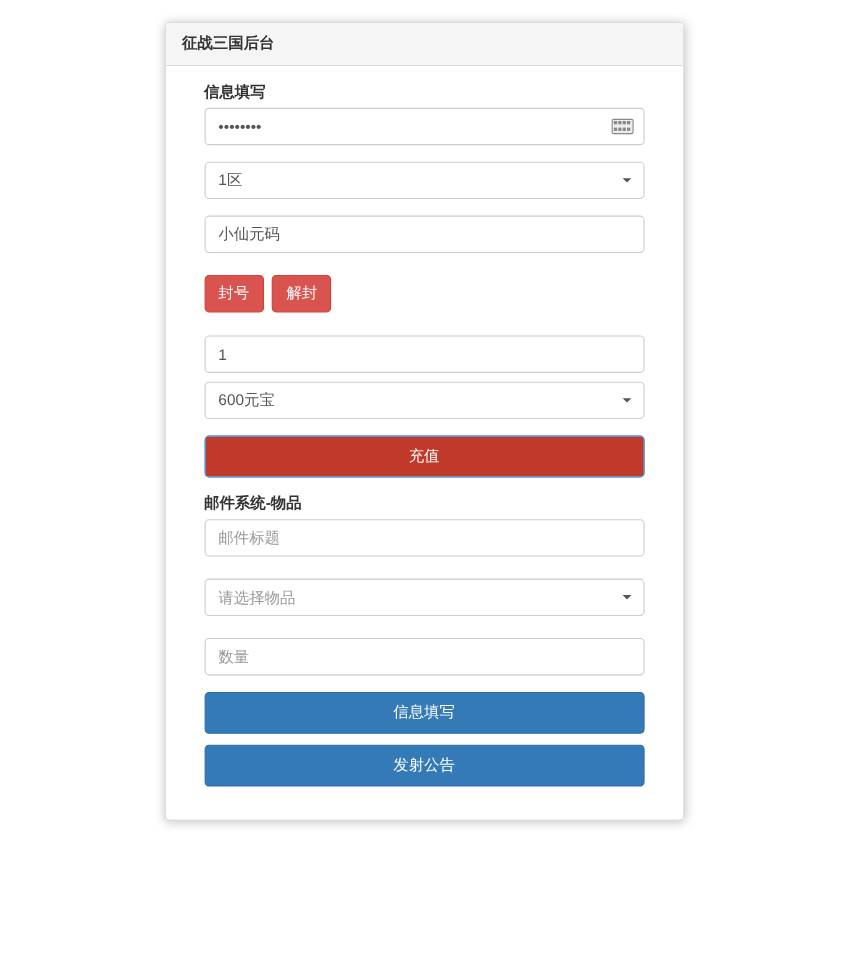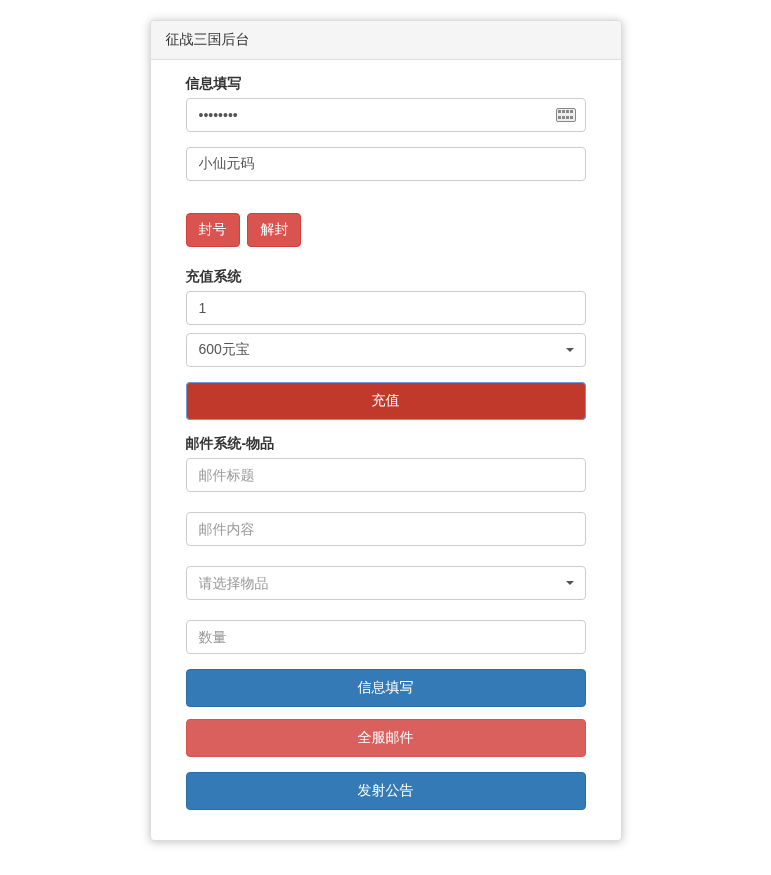--- a/index.html
+++ b/index.html
@@ -18,21 +18,21 @@
     border-radius: 4px;
     box-shadow: 0 1px 10px rgba(0,0,0,0.25);
     background: #fff;
   }
   .panel-heading {
     background: #f5f5f5;
     border-bottom: 1px solid #ddd;
     padding: 10px 15px;
     border-top-left-radius: 4px;
     border-top-right-radius: 4px;
-    font-weight: normal;
+    font-weight: bold;
     color: #333;
   }
   .panel-body {
     padding: 15px;
   }
   .panel-body .form-area {
     padding: 0 20px;
   }
   .form-group {
     margin-bottom: 15px;
@@ -75,21 +75,20 @@
     display: inline-block;
     padding: 6px 12px;
     font-size: 14px;
     line-height: 1.42857;
     text-align: center;
     border-radius: 4px;
     cursor: pointer;
     border: 1px solid transparent;
     color: #fff;
     vertical-align: middle;
-    margin-top: 12px;
   }
   .btn-block {
     display: block;
     width: 100%;
   }
   .btn-danger { background: #d9534f; border-color: #d43f3a; }
   .btn-danger-lite { background: #d9605c; border-color: #d9534f; }
   .btn-primary { background: #337ab7; border-color: #2e6da4; }
   .btn-row .btn { margin-right: 4px; margin-bottom: 6px; }
   .thick { padding-top: 8px; padding-bottom: 8px; text-align: center; }
@@ -138,68 +137,67 @@
               <span></span>
               <span></span>
               <span></span>
               <span></span>
               <span></span>
               <span></span>
           </div>
         </div>
       </div>
 
+      <div class="form-group">
+        <div class="select-wrap">
+          <input type="text" class="form-control" readonly="" value="1区" style="">
+          <div class="caret"></div>
+        </div>
+      </div>
 
       <div class="form-group tight">
         <input type="text" class="form-control" value="小仙元码" style="">
       </div>
 
       <div class="form-group btn-row">
         <button class="btn btn-danger">封号</button>
         <button class="btn btn-danger">解封</button>
       </div>
 
       <div class="form-group" style="margin-bottom:8px;">
-        <label>充值系统</label>
         <input type="text" class="form-control" value="1" style="">
       </div>
 
       <div class="form-group">
         <div class="select-wrap">
           <input type="text" class="form-control" readonly="" value="600元宝" style="">
           <div class="caret"></div>
         </div>
       </div>
 
       <div class="form-group">
         <button class="btn btn-block thick recharge-btn">充值</button>
       </div>
 
       <div class="form-group tight">
         <label>邮件系统-物品</label>
         <input type="text" class="form-control" placeholder="邮件标题" style="">
-      </div>
-      <div class="form-group tight">
-        <input type="text" class="form-control" placeholder="邮件内容" style="">
       </div>
       <div class="form-group tight">
         <div class="select-wrap">
           <input type="text" class="form-control" readonly="" placeholder="请选择物品" style="">
           <div class="caret"></div>
         </div>
       </div>
       <div class="form-group">
         <input type="text" class="form-control" placeholder="数量" style="">
       </div>
       <div class="form-group" style="margin-bottom:10px;">
         <button class="btn btn-block btn-primary thick">信息填写</button>
       </div>
-      <div class="form-group">
-        <button class="btn btn-block btn-danger-lite thick">全服邮件</button>
-      </div>
 
       <div class="form-group">
         <button class="btn btn-block btn-primary thick">发射公告</button>
       </div>
 
     </div>
   </div>
 
 </div>
 

